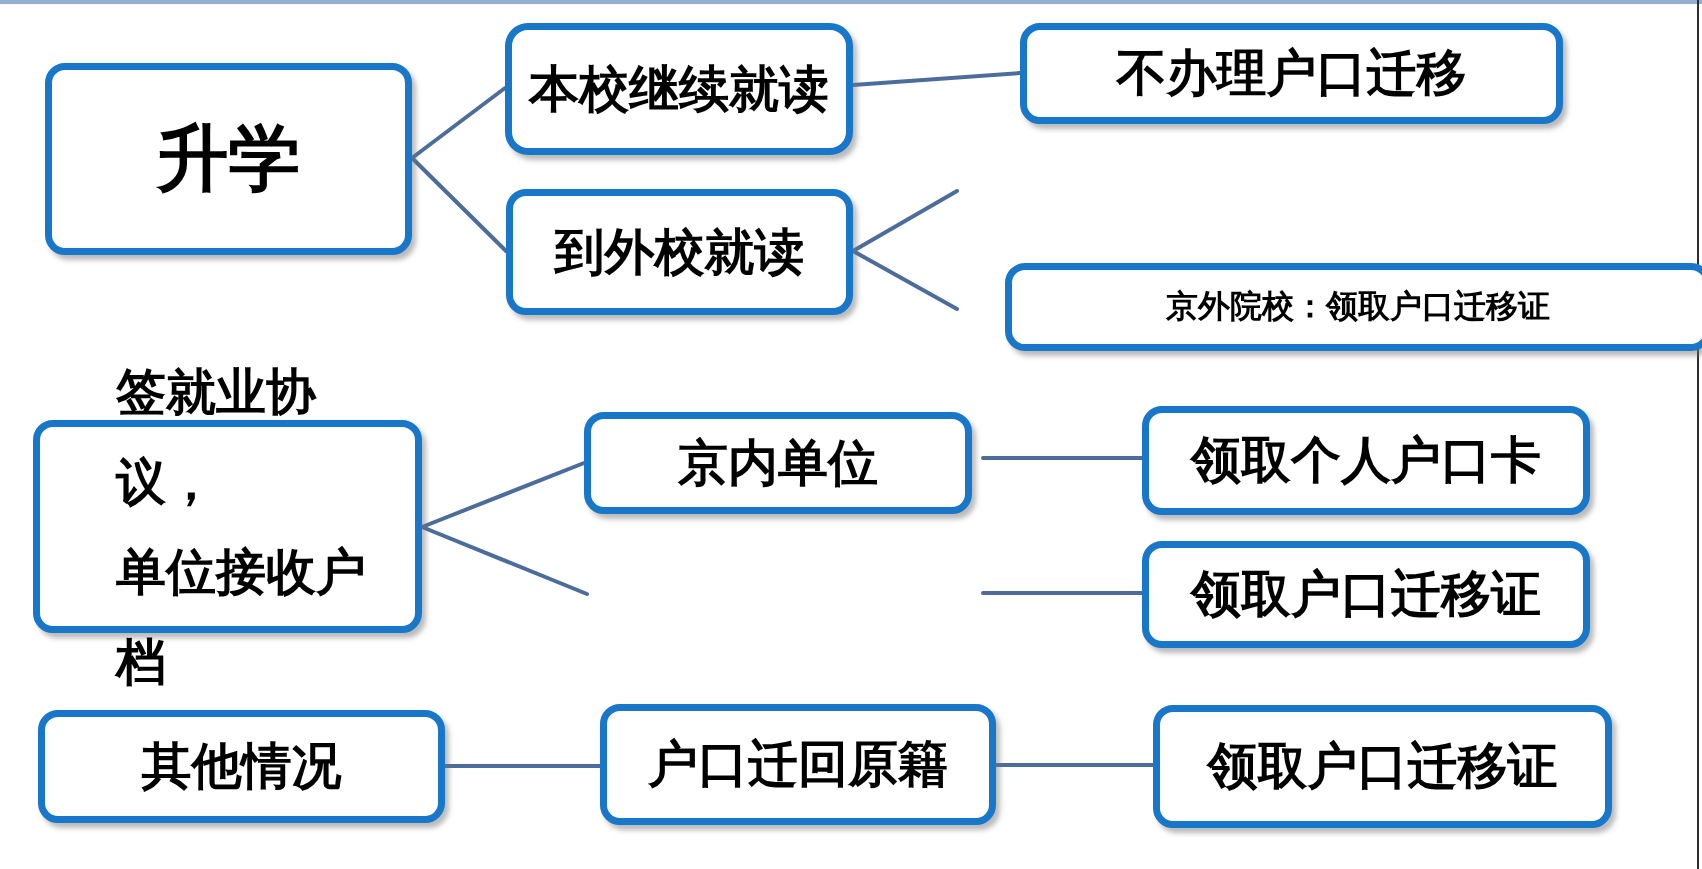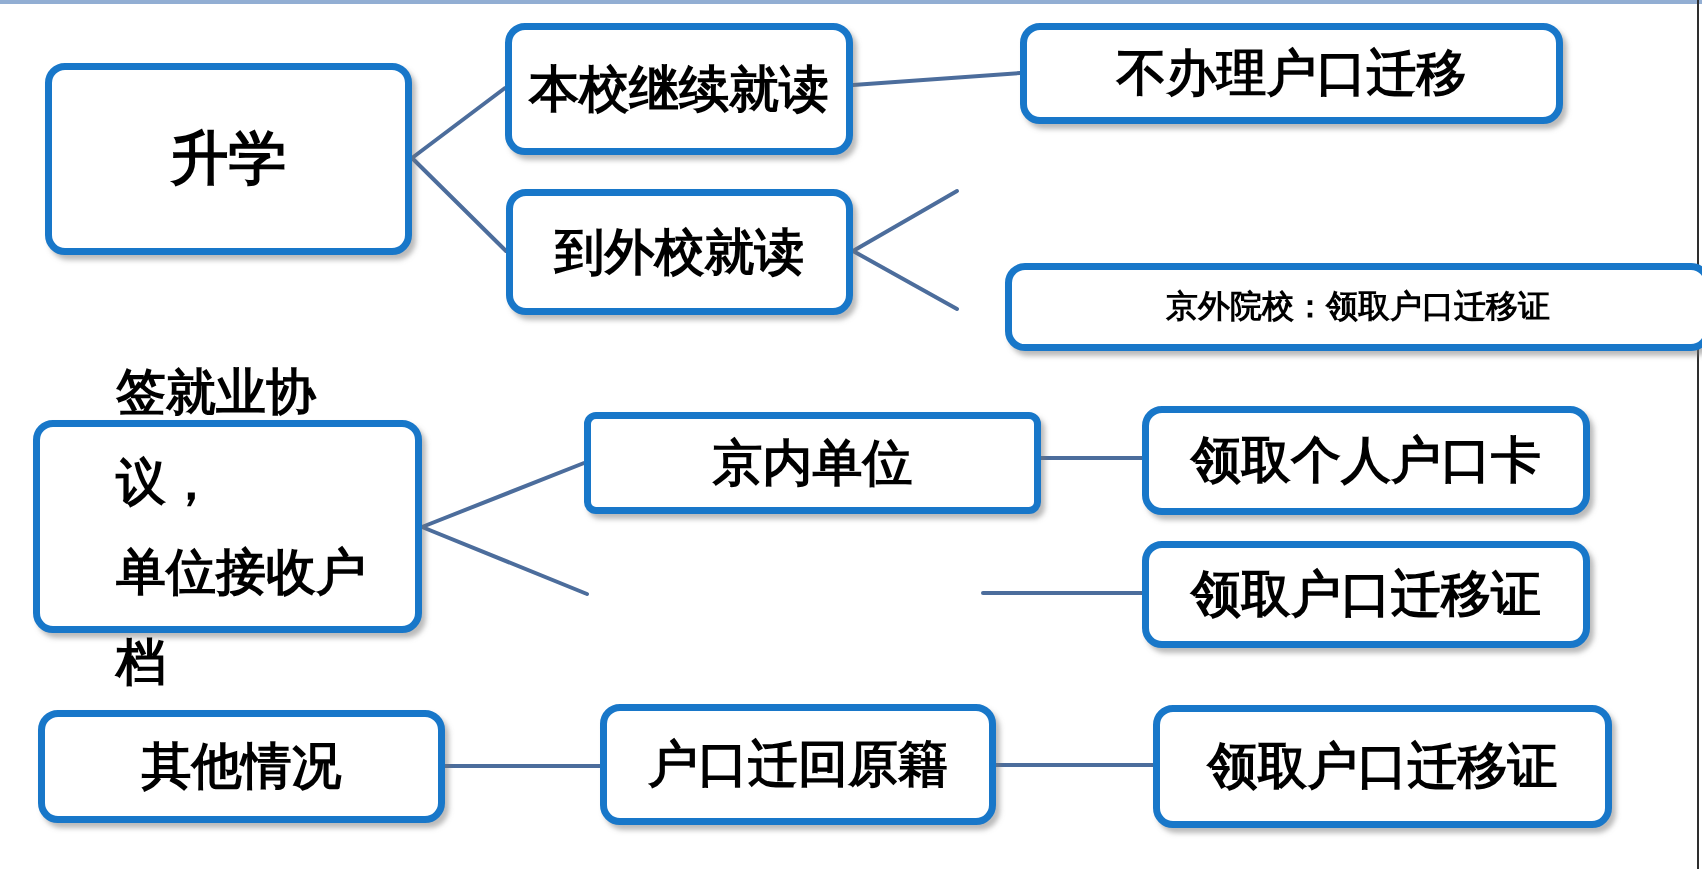--- a/index.html
+++ b/index.html
@@ -31,36 +31,36 @@
     background:#ffffff;
     border:7px solid #1877c9;
     border-radius:20px;
     box-shadow:4px 5px 5px rgba(120,120,120,0.5);
     display:flex;align-items:center;justify-content:center;
     font-weight:bold;color:#000;
     font-size:50px;
     white-space:pre-line;
     text-align:center;
   }
-  .node.big{font-size:58px;}
+  .node.big{font-size:72px;}
   .node.left-text{
     justify-content:flex-start;
     text-align:left;
     padding-left:76px;
     line-height:1.8;
   }
   
   #n-shengxue          {left:45px;  top:63px;  width:367px; height:192px;}
-  #n-benxiao           {left:505px; top:23px;  width:348px; height:132px;}
+  #n-benxiao           {left:505px; top:23px;  width:348px; height:132px;border-radius:23px;}
   #n-daowaixiao        {left:506px; top:189px; width:347px; height:126px;}
   #n-bubanli           {left:1020px;top:23px;  width:543px; height:101px;}
   #n-jingnei-yuanxiao  {left:957px; top:145px; width:700px; height:92px; font-size:48px;}
   #n-jingwai-yuanxiao  {left:957px; top:263px; width:706px; height:88px; font-size:32px;margin-left:48px;}
   #n-qian-jiuye        {left:33px;  top:420px; width:389px; height:213px;}
-  #n-jingnei-danwei    {left:584px; top:412px; width:457px; height:102px;border-radius:12px;}
+  #n-jingnei-danwei    {left:584px; top:412px; width:388px; height:102px;}
   #n-jingwai-danwei    {left:587px; top:542px; width:396px; height:104px;}
   #n-lingqu-geren      {left:1142px;top:406px; width:448px; height:109px;}
   #n-lingqu-qianyi-a   {left:1142px;top:541px; width:448px; height:107px;}
   #n-qita              {left:38px;  top:710px; width:407px; height:113px;}
   #n-hukou-qianhui     {left:600px; top:704px; width:396px; height:121px;}
   #n-lingqu-qianyi-b   {left:1153px;top:705px; width:459px; height:123px;}
 </style>
 </head>
 <body>
 

